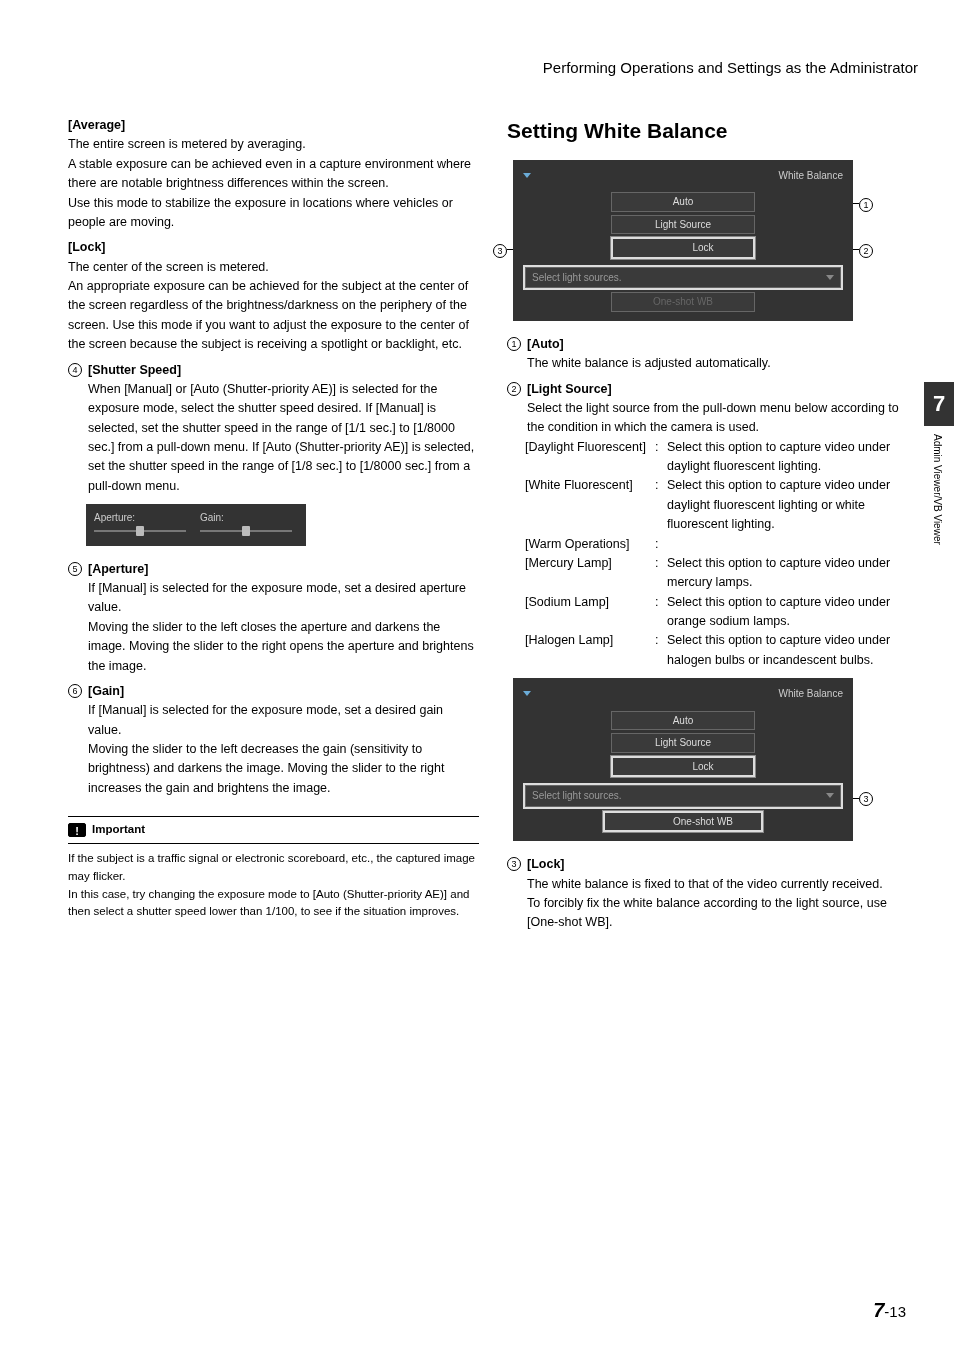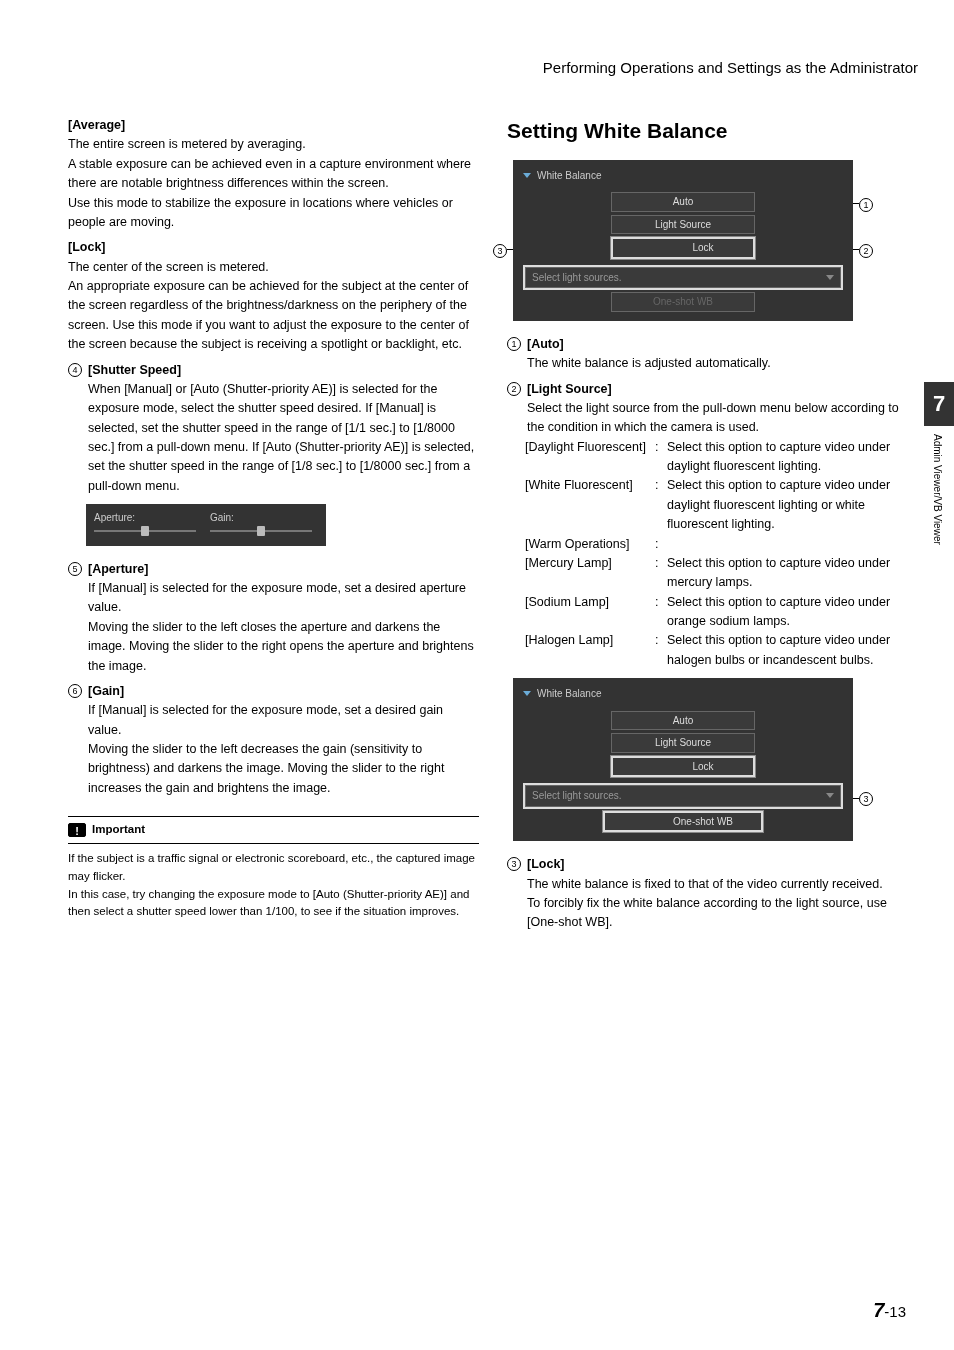--- a/index.html
+++ b/index.html
@@ -82,20 +82,21 @@
     font-size: 10px;
     padding: 6px;
     margin: 8px 0 14px 0;
     position: relative;
   }
   .ui-panel .ui-title {
     padding: 2px 4px 6px 4px;
     display: flex;
     align-items: center;
     gap: 6px;
+    justify-content: space-between;
   }
   .triangle-down {
     width: 0; height: 0;
     border-left: 4px solid transparent;
     border-right: 4px solid transparent;
     border-top: 5px solid #6bacd8;
   }
   .ui-btn {
     display: block;
     margin: 3px auto;
@@ -141,21 +142,21 @@
   }
   .slider-thumb {
     position: absolute;
     top: -4px; left: 46%;
     width: 8px; height: 10px;
     background: #bbb;
     border-radius: 1px;
   }
   .slidergroup {
     display: flex;
-    width: 240px;
+    width: 220px;
     margin: 8px 0 14px 18px;
     background: #333;
     color: #ccc;
     font-size: 10px;
     padding: 6px 4px 8px 4px;
   }
   .slidergroup > div { flex: 1; }
   .light-table {
     margin-left: 18px;
     font-size: 12.5px;

